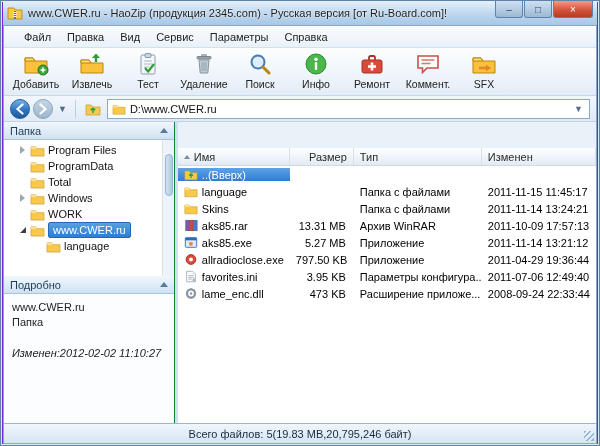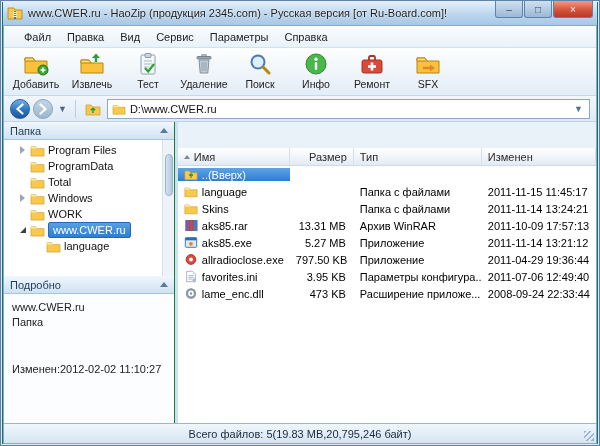--- a/index.html
+++ b/index.html
@@ -1,17 +1,17 @@
 <!DOCTYPE html>
 <html><head>
 <meta charset="utf-8">
 <style>
   * { box-sizing: border-box; margin: 0; padding: 0; }
   body { font-family: "Liberation Sans", sans-serif; font-size: 11px; background: #e8e8e8; }
-  .window { width: 600px; height: 446px; background: #0f766e; border: 1px solid #5f82a8; padding: 0 2px 2px; position: relative; box-shadow: 0 0 0 1px #dce9f5 inset; }
+  .window { width: 600px; height: 446px; background: #6d28d9; border: 1px solid #5f82a8; padding: 0 2px 2px; position: relative; box-shadow: 0 0 0 1px #dce9f5 inset; }
 
   
   .titlebar { height: 24px; display: flex; align-items: center; padding: 0 4px; background: linear-gradient(#e6f0fa, #bcd6ee 55%, #a9c7e4); }
   .titlebar .app-ic { width: 16px; height: 16px; margin-right: 5px; }
   .title-text { flex: 1; color: #1c1c1c; text-shadow: 0 0 2px #fff; white-space: nowrap; overflow: hidden; }
   .win-controls { display: flex; position: absolute; top: 0; right: 6px; }
   .wc { width: 28px; height: 17px; display: flex; align-items: center; justify-content: center; color: #fff; font-size: 10px; border: 1px solid #5f82a8; border-top: none; background: linear-gradient(#cfe0f0, #9cb8d4); color: #314a63; border-radius: 0 0 3px 3px; margin-left: 1px; cursor: default; }
   .wc.close { width: 40px; background: linear-gradient(#f09a8a, #d4553d 55%, #b83a24); color: #fff; }
 
   .frame { background: #f0f5fb; border: 1px solid #8aa8c8; height: 419px; display: flex; flex-direction: column; }
@@ -54,21 +54,21 @@
   .titem.lvl2 { padding-left: 30px; }
   .twisty { width: 9px; display: inline-flex; justify-content: center; }
   .twisty.collapsed::before { content: ""; width: 0; height: 0; border-top: 4px solid transparent; border-bottom: 4px solid transparent; border-left: 5px solid #9aa8b6; }
   .twisty.expanded::before { content: ""; width: 0; height: 0; border-left: 6px solid transparent; border-bottom: 6px solid #3a3f44; }
   .titem svg { width: 15px; height: 13px; flex: none; }
   .titem.selected .tlabel { background: linear-gradient(#58a0e0, #2f7cd6); color: #fff; padding: 1px 4px; border-radius: 2px; border: 1px solid #2468b4; }
   .tscroll { width: 12px; background: #eef3f8; border-left: 1px solid #d8e2ec; display: flex; flex-direction: column; align-items: center; padding-top: 14px; }
   .tthumb { width: 8px; height: 42px; background: linear-gradient(90deg,#d4e2f0,#b0c8de); border: 1px solid #9ab4cc; border-radius: 4px; }
   .details { flex: 1; background: #fbfdff; padding: 6px 8px; color: #222; line-height: 15px; }
   .details .dline { white-space: nowrap; }
-  .details .dmod { margin-top: 32px; }
+  .details .dmod { margin-top: 16px; font-style: italic; }
 
   .splitter { width: 3px; background: #cfe0f0; }
 
   
   .filelist { flex: 1; display: flex; flex-direction: column; background: #fff; margin-top: 26px; }
   .list-hdr { height: 18px; display: flex; background: linear-gradient(#ffffff, #eef3f9 60%, #e2eaf3); border-bottom: 1px solid #d0dae6; color: #2a2a2a; }
   .hcell { padding: 2px 6px; border-right: 1px solid #d8e0ea; display: flex; align-items: center; gap: 4px; }
   .hsort { width: 0; height: 0; border-left: 3px solid transparent; border-right: 3px solid transparent; border-bottom: 4px solid #7a8a9a; }
   .col-name { width: 112px; }
   .col-size { width: 64px; justify-content: flex-end; text-align: left; }
@@ -173,20 +173,27 @@
         <svg class="ti" viewBox="0 0 26 26">
             <path d="M10 9V6.5A1.5 1.5 0 0 1 11.5 5h3A1.5 1.5 0 0 1 16 6.5V9" fill="none" stroke="#a83226" stroke-width="1.8"></path>
             <rect x="3" y="9" width="20" height="13" rx="2" fill="#d84a3a" stroke="#a83226"></rect>
             <rect x="11.7" y="11.5" width="2.6" height="8" fill="#fff"></rect>
             <rect x="9" y="14.2" width="8" height="2.6" fill="#fff"></rect>
           </svg>
         <span class="tl">Ремонт</span>
       </div>
       <div class="tbtn">
         <svg class="ti" viewBox="0 0 26 26">
+            <path d="M3 5h20v12H12l-4.5 4.5V17H3z" fill="#fffdf5" stroke="#c85050" stroke-width="1.6"></path>
+            <path d="M6.5 9h13M6.5 12.5h9" stroke="#d87878" stroke-width="1.4"></path>
+          </svg>
+        <span class="tl">Коммент.</span>
+      </div>
+      <div class="tbtn">
+        <svg class="ti" viewBox="0 0 26 26">
             <path d="M2 7h8l2 3h12v12H2z" fill="#fac23c" stroke="#b8860b"></path>
             <path d="M2 7h8l2 3H2z" fill="#fddd8a" stroke="#b8860b"></path>
             <path d="M8 17h8" stroke="#e8842a" stroke-width="2.6"></path>
             <path d="M15 13.5l5 3.5-5 3.5z" fill="#e8842a"></path>
           </svg>
         <span class="tl">SFX</span>
       </div>
     </div>
 
     <div class="addressbar">

